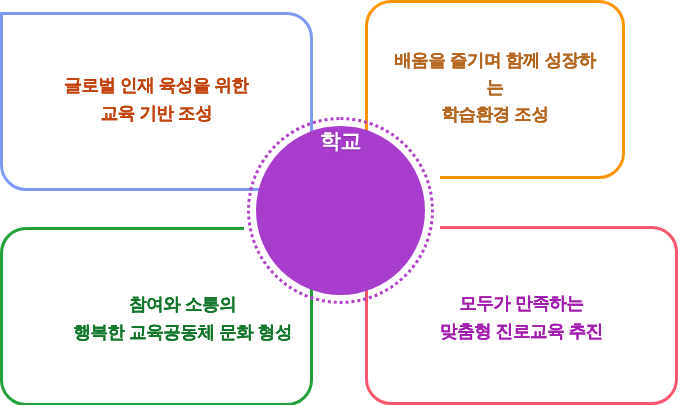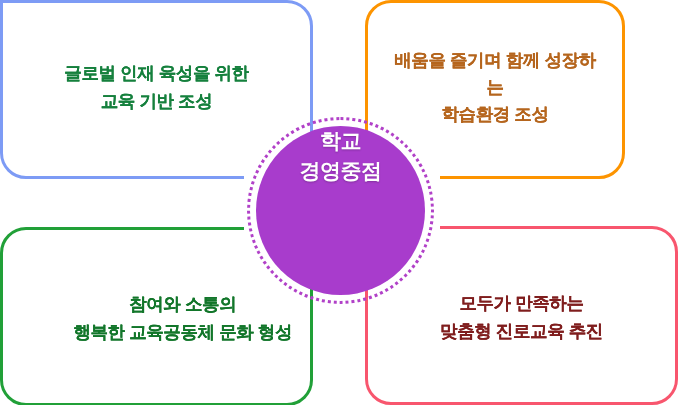--- a/index.html
+++ b/index.html
@@ -30,32 +30,32 @@
     font-weight: bold;
     font-size: 17.5px;
     line-height: 1.55;
     letter-spacing: -0.4px;
     white-space: pre-line;
   }
 
   
   .card-tl {
     left: 0px;
-    top: 0px;
+    top: 12px;
     width: 313px;
     height: 179px;
     border-right: 3px solid #7d9bf5;
     border-bottom: 3px solid #7d9bf5;
     border-left: 3px solid #7d9bf5;
     border-top: 3px solid #7d9bf5;
     border-top-left-radius: 0px;
     border-top-right-radius: 26px;
     border-bottom-right-radius: 0px;
     border-bottom-left-radius: 26px;
-    color: #15803d;
+    color: #c2410c;
   }
 
   
   .card-tr {
     left: 365px;
     top: 0px;
     width: 260px;
     height: 179px;
     border: 3px solid #fd9400;
     border-top-left-radius: 26px;
@@ -84,21 +84,21 @@
   .card-br {
     left: 365px;
     top: 226px;
     width: 313px;
     height: 179px;
     border: 3px solid #f8566e;
     border-top-left-radius: 0px;
     border-top-right-radius: 26px;
     border-bottom-right-radius: 26px;
     border-bottom-left-radius: 26px;
-    color: #7f1d1d;
+    color: #a21caf;
   }
 
   .card-text {
     display: block;
     padding: 0 18px;
     text-shadow: 0 0 0 currentColor;
   }
   .card-tl .card-text { transform: translateY(-2px); }
   .card-tr .card-text { transform: translateY(-2px); }
   .card-bl .card-text { transform: translateY(2px); }
@@ -181,17 +181,16 @@
 
   <div class="notch notch-tl"></div>
   <div class="notch notch-tr"></div>
   <div class="notch notch-bl"></div>
   <div class="notch notch-br"></div>
 
   <div class="hub-wrap">
     <div class="hub-ring"></div>
     <div class="hub-circle">
       <span class="hub-line">학교</span>
-      <span class="hub-line">경영중점</span>
     </div>
   </div>
 
 </div>
 
 </body></html>

